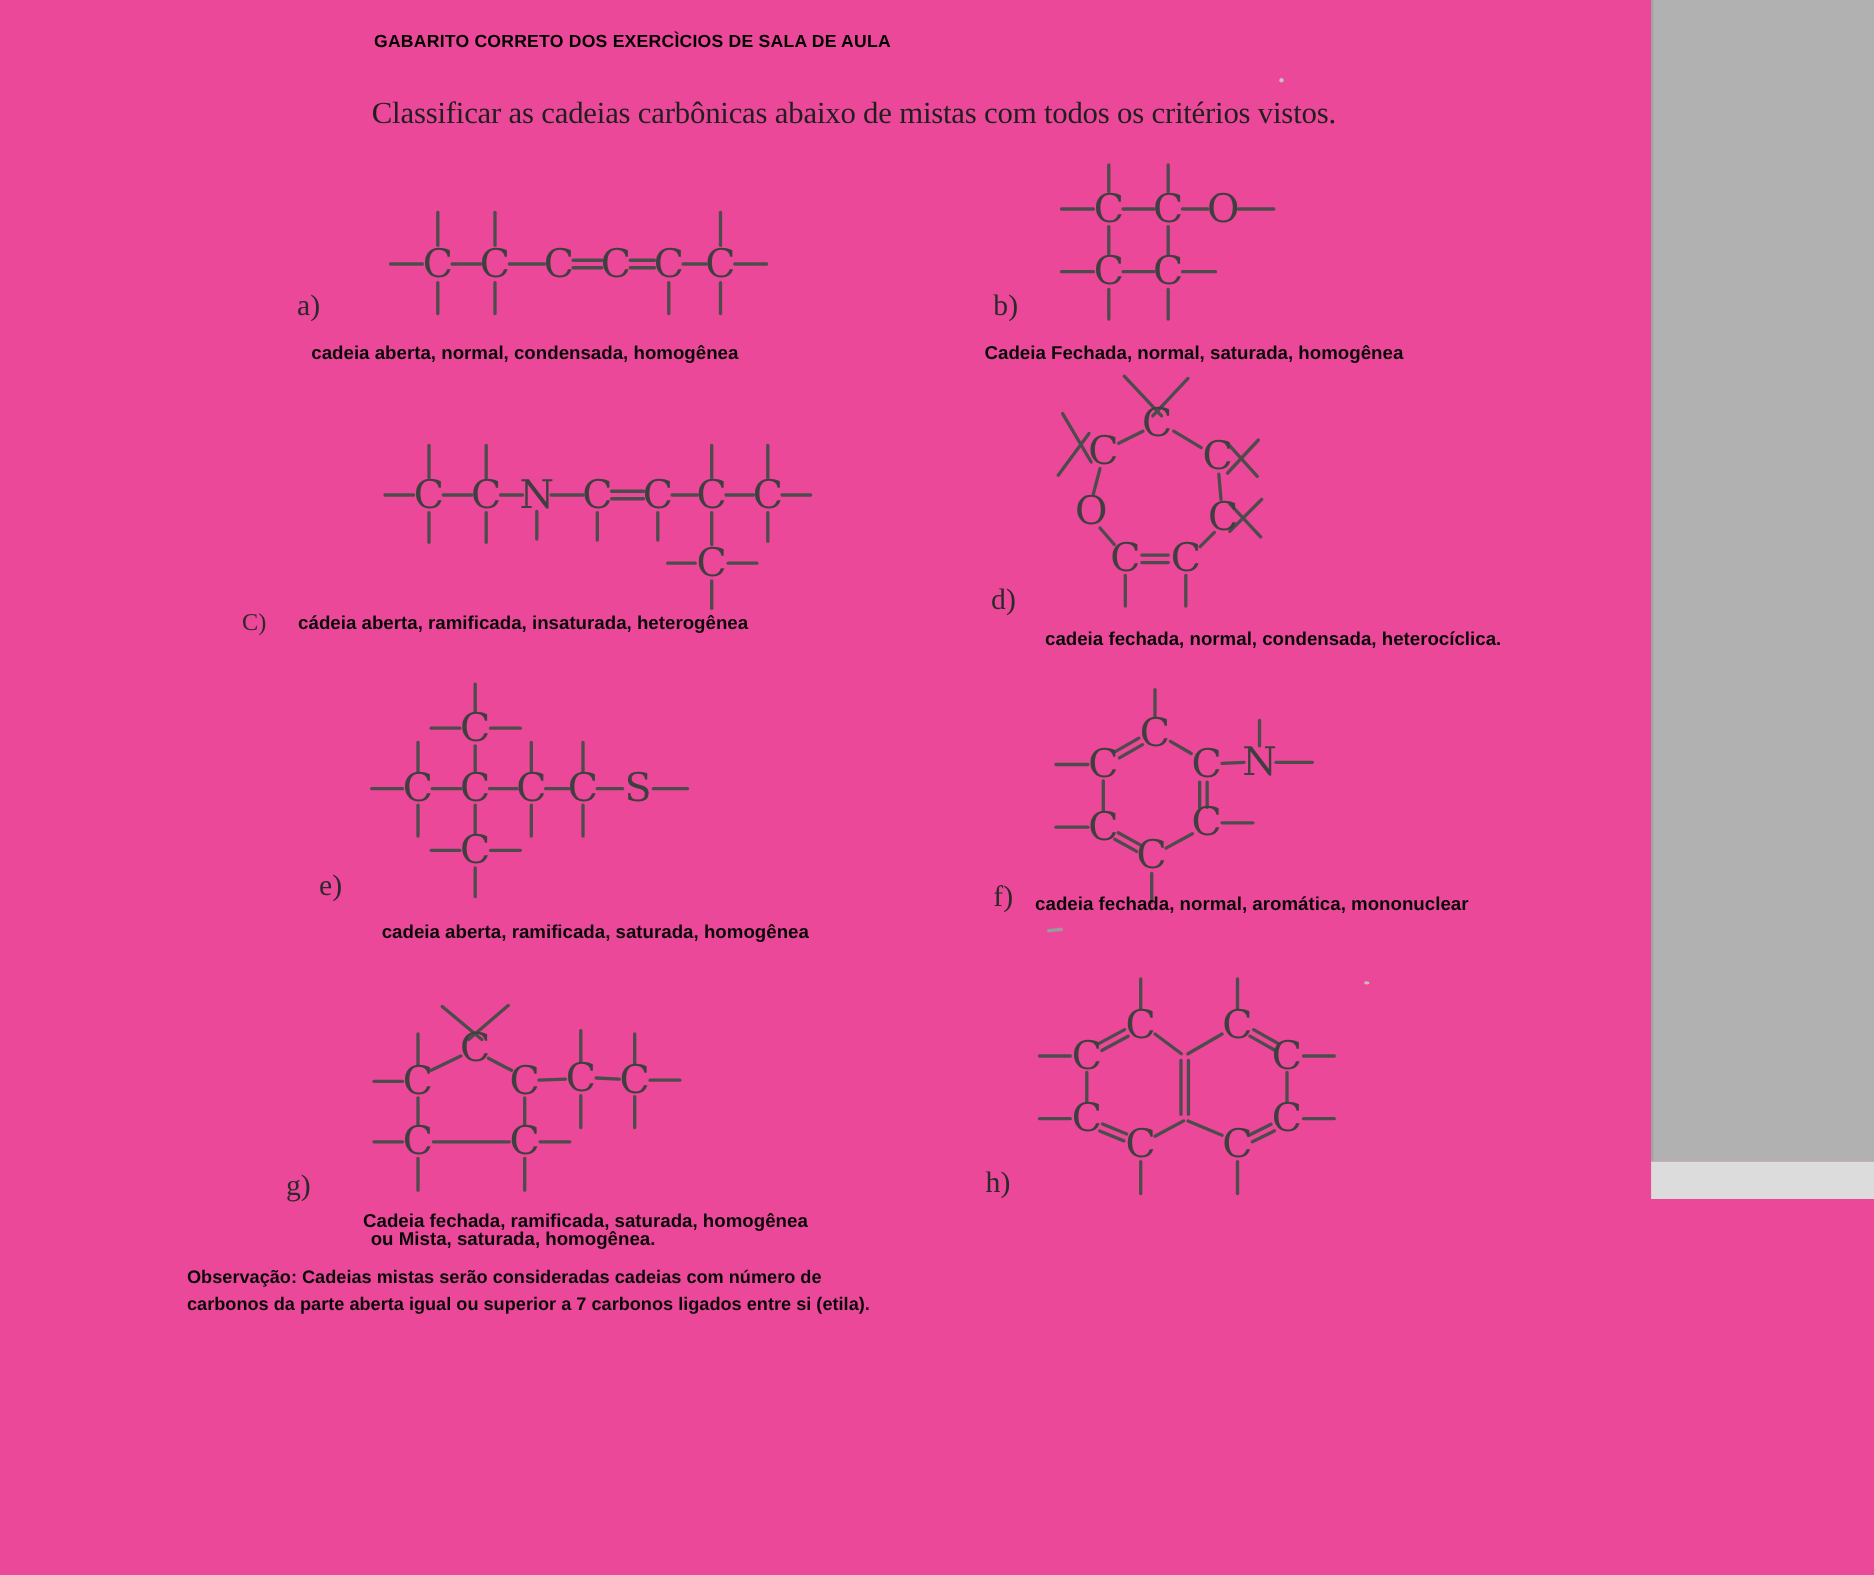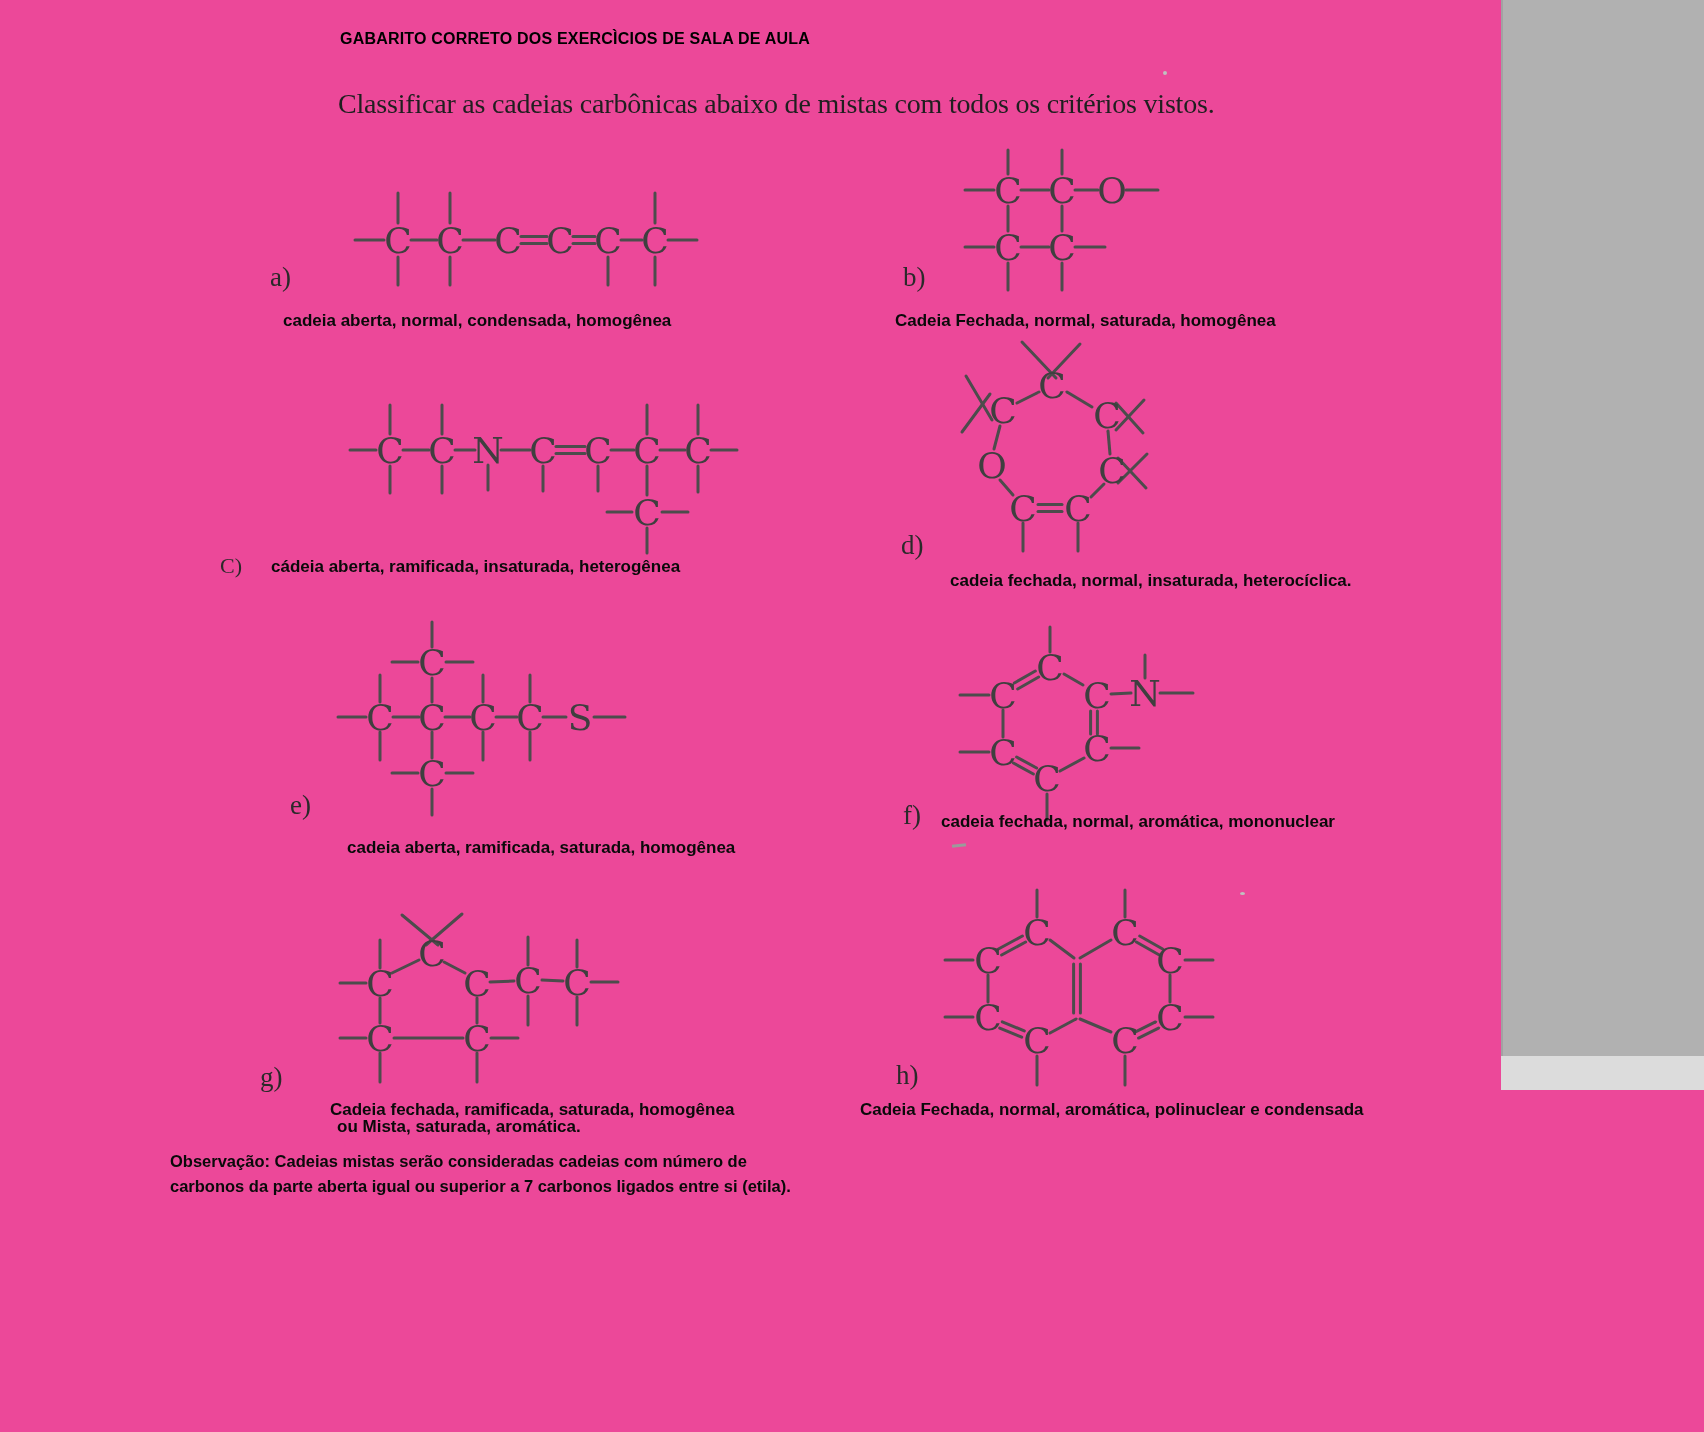--- a/index.html
+++ b/index.html
@@ -263,26 +263,25 @@
   <div class="lbl lbl-small" style="left:220px;top:553px">C)</div>
   <div class="lbl" style="left:901px;top:530px">d)</div>
   <div class="lbl" style="left:290px;top:790px">e)</div>
   <div class="lbl" style="left:903px;top:800px">f)</div>
   <div class="lbl" style="left:260px;top:1062px">g)</div>
   <div class="lbl" style="left:896px;top:1060px">h)</div>
 
   <div class="ans" style="left:283px;top:311px">cadeia aberta, normal, condensada, homogênea</div>
   <div class="ans" style="left:895px;top:311px">Cadeia Fechada, normal, saturada, homogênea</div>
   <div class="ans" style="left:271px;top:557px">cádeia aberta, ramificada, insaturada, heterogênea</div>
-  <div class="ans" style="left:950px;top:571px">cadeia fechada, normal, insaturada, heterocíclica.</div>
+  <div class="ans" style="left:950px;top:571px">cadeia fechada, normal, condensada, heterocíclica.</div>
   <div class="ans" style="left:347px;top:838px">cadeia aberta, ramificada, saturada, homogênea</div>
   <div class="ans" style="left:941px;top:812px">cadeia fechada, normal, aromática, mononuclear</div>
   <div class="ans" style="left:330px;top:1100px">Cadeia fechada, ramificada, saturada, homogênea</div>
-  <div class="ans" style="left:337px;top:1117px">ou Mista, saturada, aromática.</div>
-  <div class="ans" style="left:860px;top:1100px">Cadeia Fechada, normal, aromática, polinuclear e condensada</div>
+  <div class="ans" style="left:337px;top:1117px">ou Mista, saturada, homogênea.</div>
 
   <div class="obs" style="left:170px;top:1152px">Observação: Cadeias mistas serão consideradas cadeias com número de</div>
   <div class="obs" style="left:170px;top:1177px">carbonos da parte aberta  igual ou superior a 7 carbonos ligados entre si (etila).</div>
 
   <div class="mark" style="left:952px;top:844px;width:14px;height:3px;transform:rotate(-6deg)"></div>
   <div class="dot" style="left:1163px;top:71px;width:4px;height:4px"></div>
   <div class="dot" style="left:1240px;top:892px;width:5px;height:3px"></div>
 
 </div>
 

